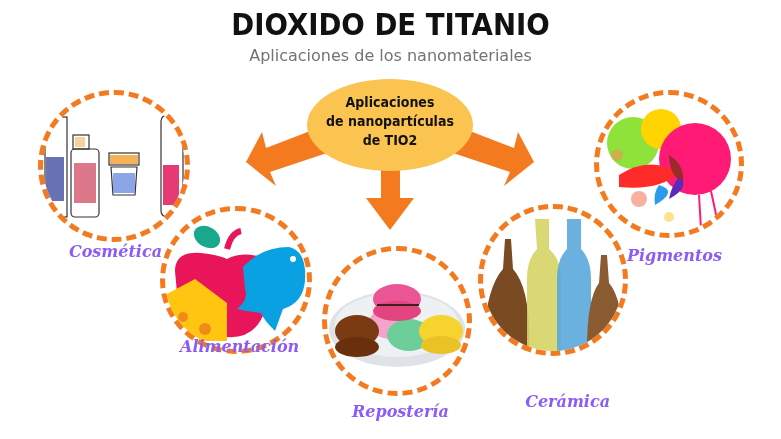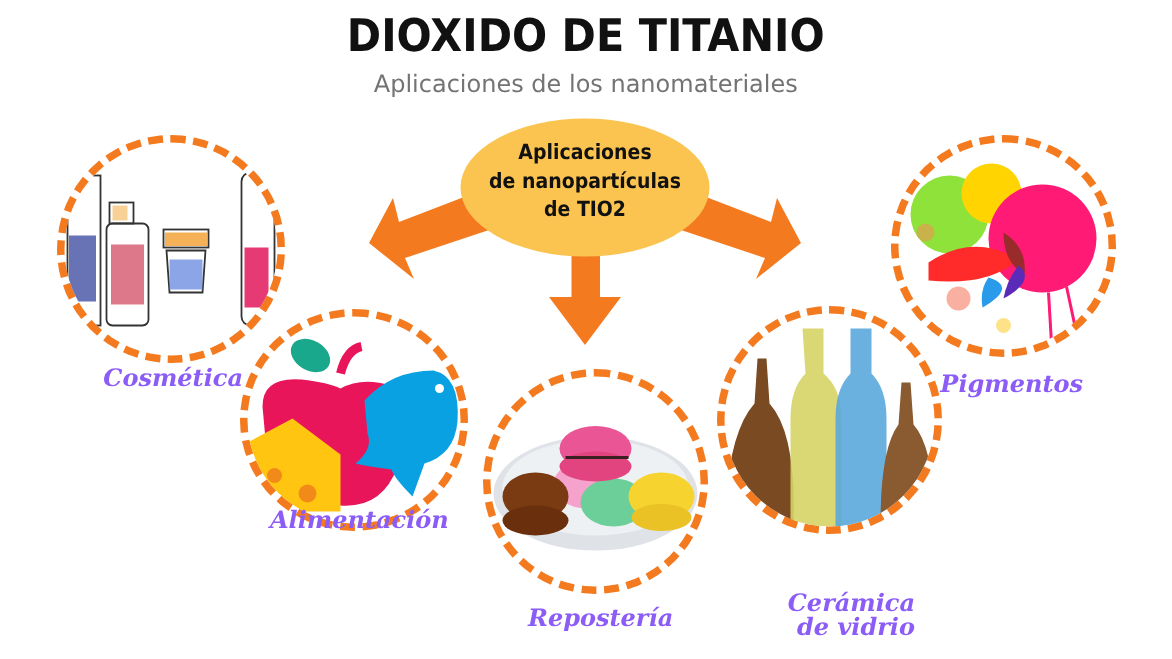--- a/index.html
+++ b/index.html
@@ -96,21 +96,20 @@
 <div class="circle" style="left:478px;top:204px;width:150px;height:152px;">
   <svg width="140" height="142">
     <path d="M22 30 L28 30 L30 60 Q48 80 46 140 L0 140 Q2 80 20 60 Z" fill="#7a4a22"></path>
     <path d="M52 10 L66 10 L66 40 Q78 50 78 70 L78 142 L44 142 L44 70 Q44 50 54 40 Z" fill="#d6d366" opacity="0.9"></path>
     <path d="M84 10 L98 10 L98 40 Q108 50 108 70 L108 142 L74 142 L74 70 Q74 50 84 40 Z" fill="#5aa8dc" opacity="0.9"></path>
     <path d="M118 46 L124 46 L126 74 Q140 90 140 140 L104 140 Q104 90 116 74 Z" fill="#8a5a30"></path>
   </svg>
 </div>
 <div class="label" style="left:510px;top:358px;width:100px;margin-top:36px;">
   <div>Cerámica</div>
-  <div>de vidrio</div>
 </div>
 
 <div class="circle" style="left:594px;top:90px;width:150px;height:148px;">
   <svg width="140" height="138">
     <circle cx="34" cy="48" r="26" fill="#8ee23a"></circle>
     <circle cx="62" cy="34" r="20" fill="#ffd400"></circle>
     <circle cx="96" cy="64" r="36" fill="#ff1a75"></circle>
     <path d="M20 80 Q50 60 80 78 Q60 96 20 92 Z" fill="#ff2a2a"></path>
     <path d="M70 60 Q86 70 84 88 Q70 80 70 60 Z" fill="#9a2b2b"></path>
     <path d="M80 82 Q92 92 70 104 Q72 92 80 82 Z" fill="#5a2ab8"></path>

